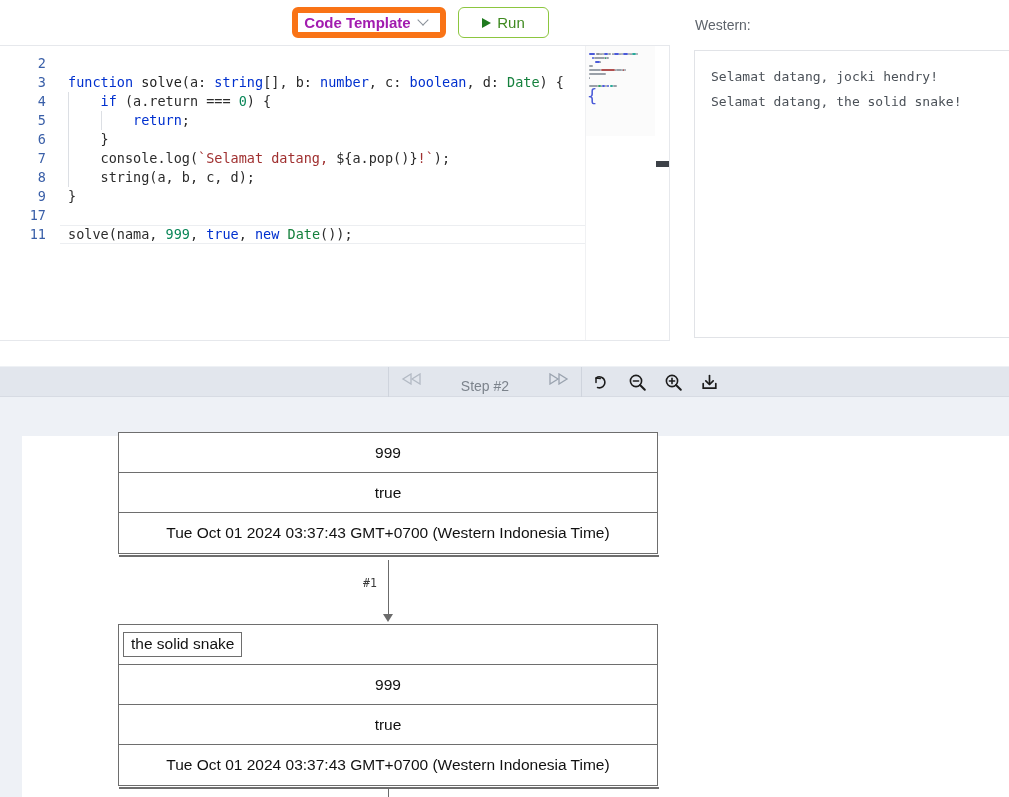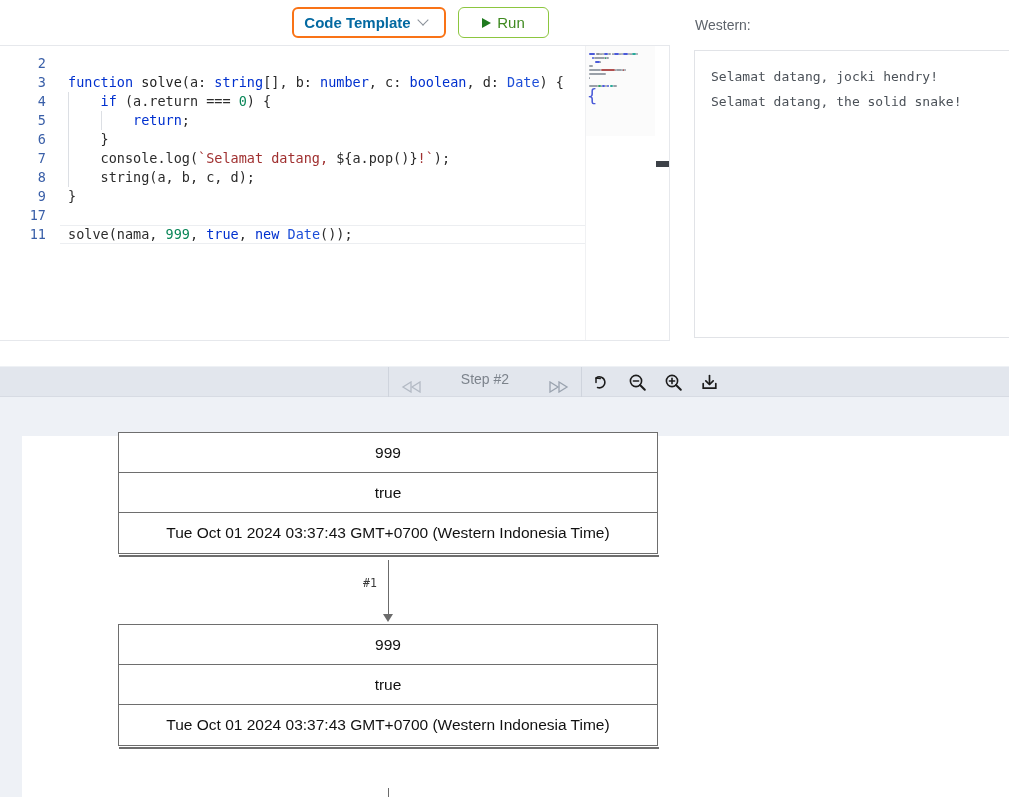--- a/index.html
+++ b/index.html
@@ -28,22 +28,22 @@
     border-radius: 6px;
     background: #ffffff;
     display: inline-flex; align-items: center; justify-content: center;
     font-size: 15px;
     cursor: pointer;
     user-select: none;
     white-space: nowrap;
   }
   .btn-template {
     width: 154px;
-    border: 2px solid #f97316;
-    color: #0369a1;
+    border: 6px solid #f97316;
+    color: #a21caf;
     font-weight: bold;
     gap: 8px;
     padding-right: 4px;
   }
   .chev {
     display: inline-block;
     width: 11px; height: 11px;
     position: relative; top: -2px;
   }
   .chev::before {
@@ -110,21 +110,21 @@
   .line-hl-11 {
     position: absolute; left: 60px; top: 0; width: 525px; height: 19px;
     border-top: 1px solid #eceef1; border-bottom: 1px solid #eceef1;
     pointer-events: none;
   }
   .indent-guide {
     position: absolute; top: 0; width: 1px; height: 19px;
     background: #dcdfe4;
   }
   .kw  { color: #0030cf; }
-  .typ { color: #1d4ed8; }
+  .typ { color: #15803d; }
   .num { color: #098658; }
   .str { color: #a03030; }
   .pun { color: #2b2b2b; }
   .fn  { color: #1c1c1c; }
 
   
   .minimap {
     position: absolute; left: 585px; top: 0; width: 70px; height: 294px;
     background: #ffffff;
     border-left: 1px solid #f0f1f3;
@@ -171,21 +171,21 @@
   
   .steptoolbar {
     position: absolute; left: 0; top: 366px; width: 1009px; height: 31px;
     background: #e2e6ed;
     border-top: 1px solid #eef1f5;
     border-bottom: 1px solid #d7dbe3;
     display: flex; align-items: center;
   }
   .step-group {
     position: absolute; left: 388px; top: 0; height: 31px;
-    display: flex; align-items: flex-start;
+    display: flex; align-items: flex-end;
     border-left: 1px solid #cfd4dd;
     border-right: 1px solid #cfd4dd;
     padding: 4px 0px;
   }
   .step-btn {
     width: 46px; height: 31px;
     display: flex; align-items: center; justify-content: center;
     cursor: pointer;
   }
   .step-label {
@@ -408,20 +408,23 @@
           </div>
           <div class="obj-row">
             <span>true</span>
           </div>
           <div class="obj-row last">
             <span>Tue Oct 01 2024 03:37:43 GMT+0700 (Western Indonesia Time)</span>
           </div>
           <div class="obj-underline"></div>
         </div>
         <div class="obj-box" style="left: 96px; top: 188px;">
+          <div class="obj-row left">
+            <span class="chip">the solid snake</span>
+          </div>
           <div class="obj-row">
             <span>999</span>
           </div>
           <div class="obj-row">
             <span>true</span>
           </div>
           <div class="obj-row last">
             <span>Tue Oct 01 2024 03:37:43 GMT+0700 (Western Indonesia Time)</span>
           </div>
           <div class="obj-underline"></div>

